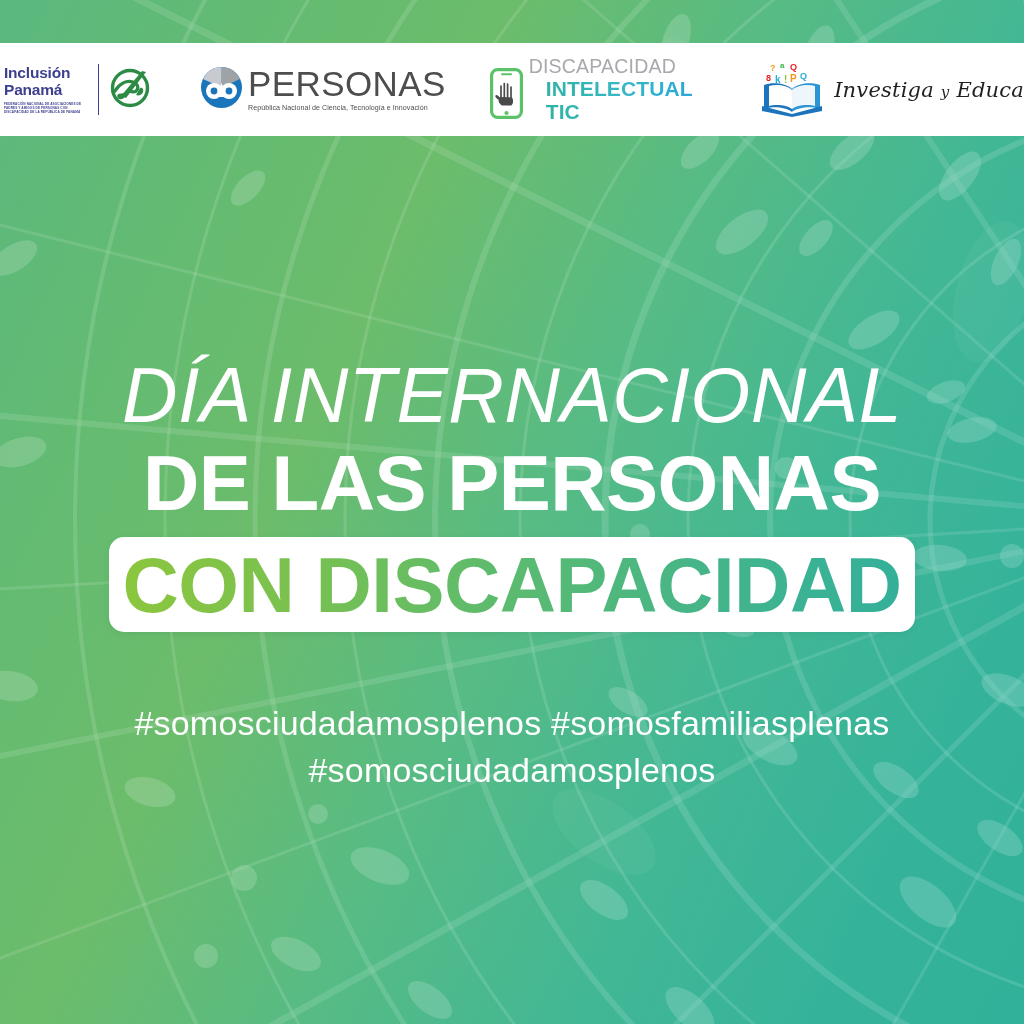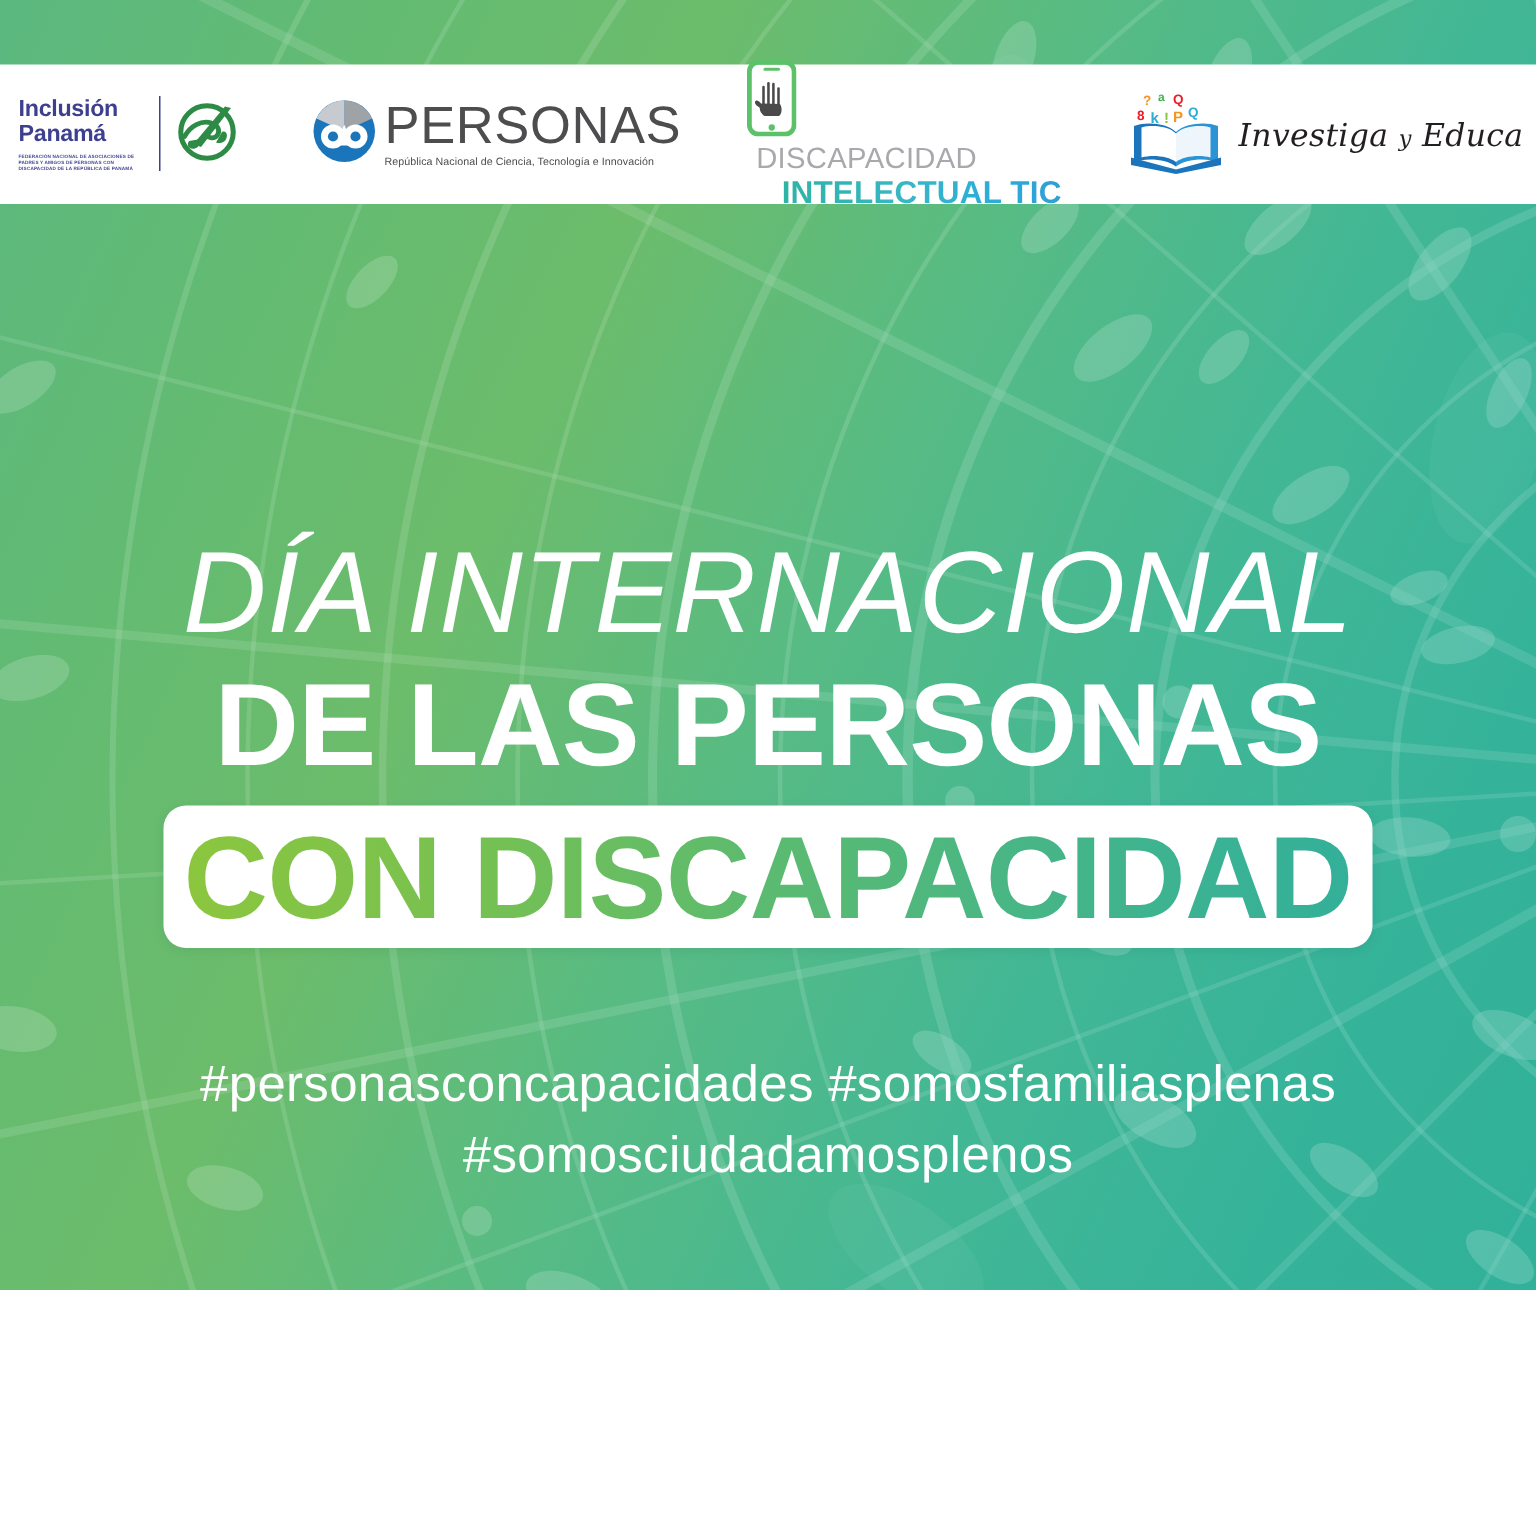--- a/index.html
+++ b/index.html
@@ -3,21 +3,21 @@
 <meta charset="utf-8">
 <style>
   html, body {
     margin: 0;
     padding: 0;
     background: #ffffff;
   }
   #poster {
     position: relative;
     width: 1024px;
-    height: 860px;
+    height: 1024px;
     overflow: hidden;
     font-family: "Liberation Sans", sans-serif;
     background: linear-gradient(115deg,
         #5bb87f 0%,
         #63bb72 18%,
         #6cbc6b 34%,
         #57bb84 52%,
         #42b795 70%,
         #35b39a 86%,
         #31b199 100%);
@@ -105,23 +105,22 @@
     color: #4d4d4f;
     font-size: 7.1px;
     letter-spacing: 0.05px;
     line-height: 9px;
     margin-top: 2px;
   }
 
   
   .dit {
     display: flex;
-    align-items: flex-start;
+    align-items: flex-end;
     margin-right: 42px;
-    flex-direction: column;
   }
   .dit-text { margin-left: 6px; }
   .dit-l1 {
     color: #a7a9ac;
     font-size: 19.5px;
     font-weight: 400;
     letter-spacing: 0.2px;
     line-height: 21px;
   }
   .dit-l2 {
@@ -406,17 +405,17 @@
 
   <div class="headline">
     <div class="line1">DÍA INTERNACIONAL</div>
     <div class="line2">DE LAS PERSONAS</div>
     <div class="line3-wrap">
       <div class="line3">CON DISCAPACIDAD</div>
     </div>
   </div>
 
   <div class="hashtags">
-    <div>#personasconcapacidades  #somosfamiliasplenas</div>
+    <div>#somosciudadamosplenos  #somosfamiliasplenas</div>
     <div>#somosciudadamosplenos</div>
   </div>
 
 </div>
 
 </body></html>

